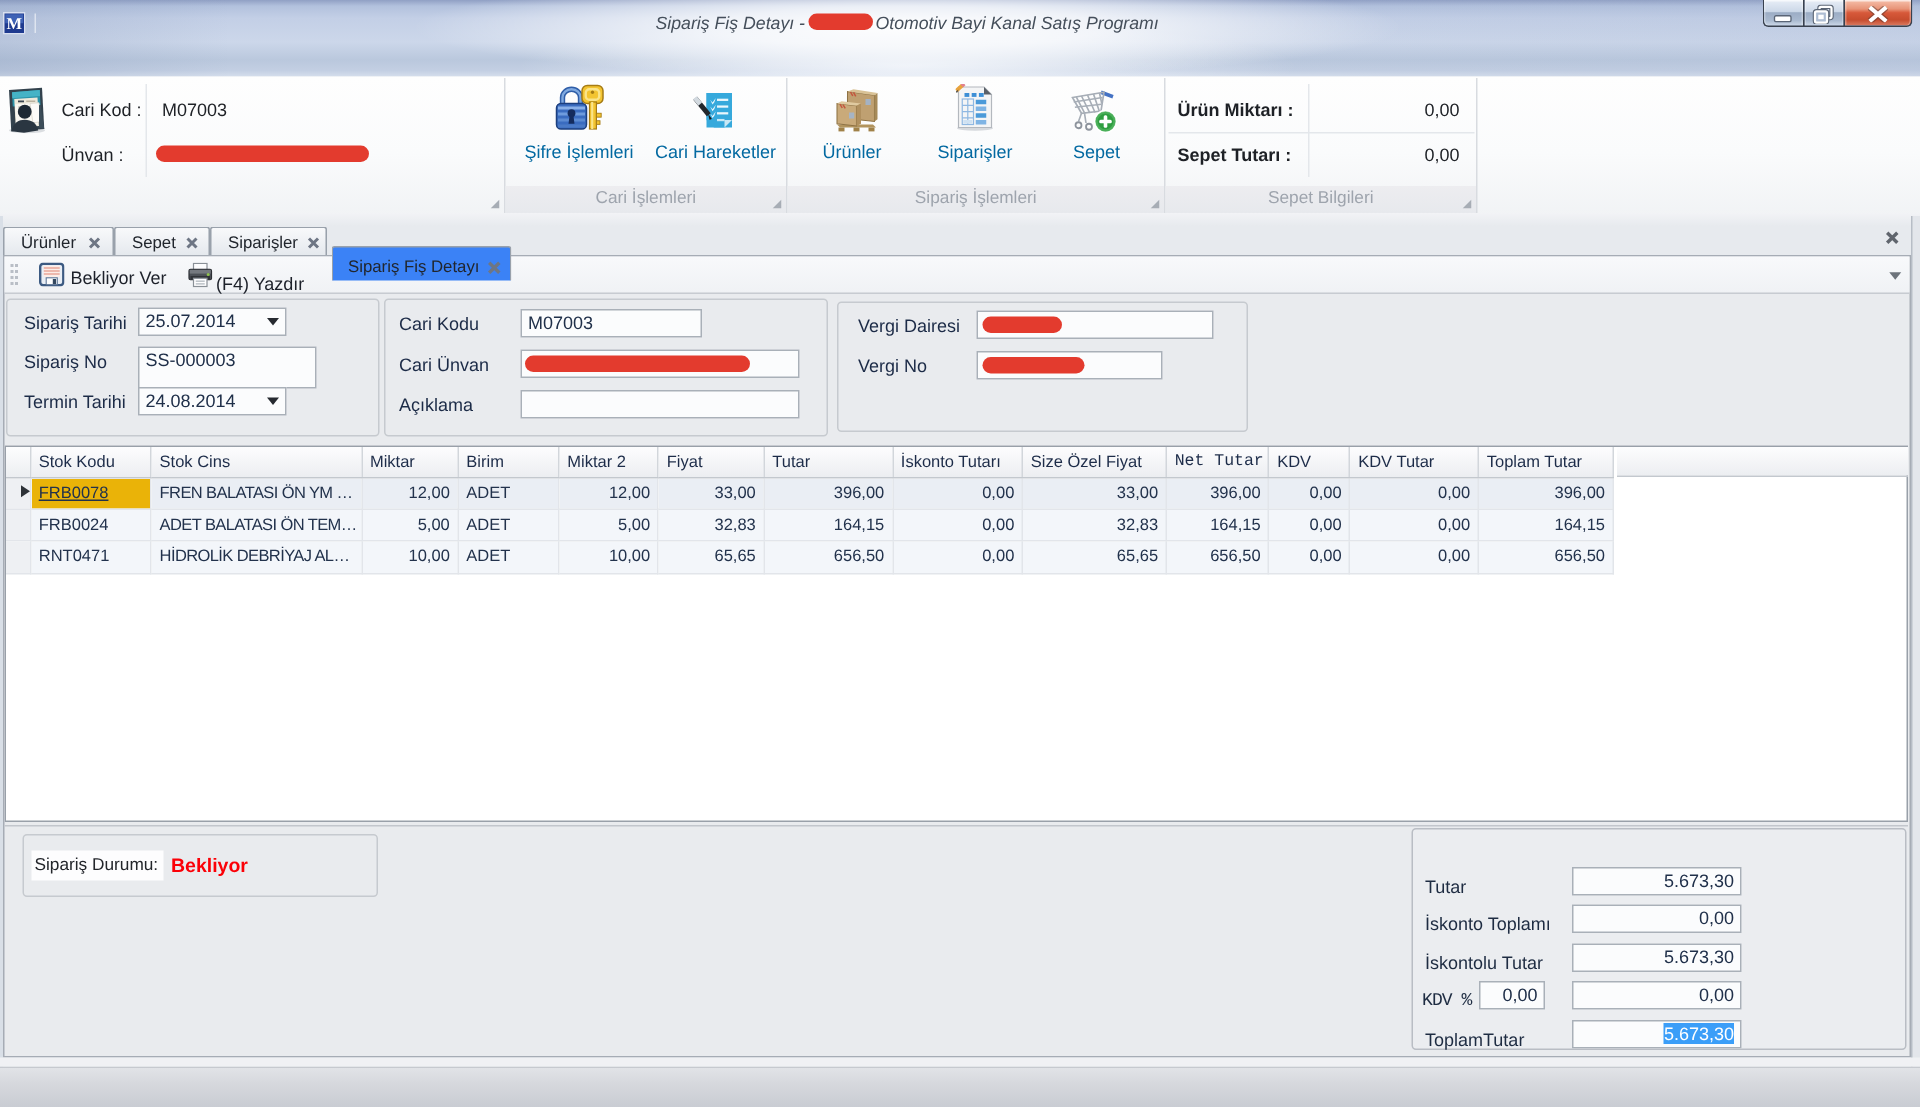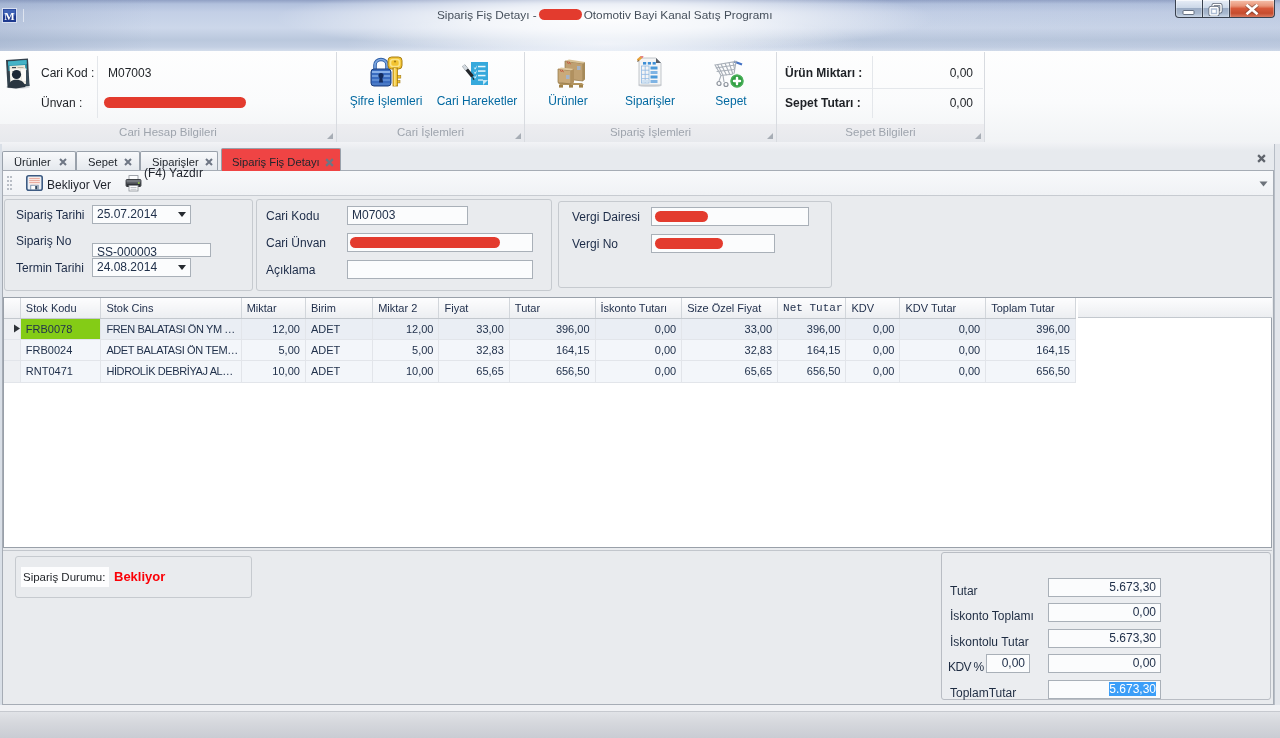--- a/index.html
+++ b/index.html
@@ -9,21 +9,21 @@
 #win { position:relative; width:1280px; height:738px; background:#e9ebee; }
 
 
 #titlebar { left:0; top:0; width:1280px; height:51px;
   background:
     radial-gradient(ellipse 330px 34px at 605px 18px, rgba(255,255,255,.98) 0%, rgba(255,255,255,.75) 40%, rgba(255,255,255,0) 100%),
     radial-gradient(ellipse 260px 30px at 605px 44px, rgba(245,248,253,.8) 0%, rgba(245,248,253,0) 100%),
     linear-gradient(90deg, rgba(125,145,180,.25) 0%, rgba(125,145,180,0) 12%, rgba(255,255,255,0) 55%, rgba(160,175,205,.15) 100%),
     linear-gradient(180deg, #90a0c4 0px, #b2c1dd 4px, #c3cfe6 12px, #ccd7ea 28px, #bac8dd 40px, #c3cfe3 47px, #d5deec 51px);
 }
-#apptitle { left:437px; top:8px; color:#454f5b; font-size:11.8px; white-space:nowrap; }
+#apptitle { left:437px; top:8px; color:#454f5b; font-size:11.8px; white-space:nowrap;font-style:italic; }
 #titleblob { display:inline-block; width:43px; height:11px; background:#e33b2e; border-radius:5.5px; margin:0 2px; vertical-align:-1px; }
 
 
 .capbtn { top:0; height:18px; border:1px solid #39414e; border-top:none; box-shadow:inset 0 1px 0 rgba(255,255,255,.65), inset 1px 0 0 rgba(255,255,255,.3), inset -1px 0 0 rgba(255,255,255,.3); }
 #btnmin { left:1175px; width:28px; border-radius:0 0 0 4px;
   background:linear-gradient(180deg,#e8eef7 0%,#ccd8e8 45%,#9cadc5 50%,#a9b9cf 80%,#cbd7e7 100%); }
 #btnmax { left:1202px; width:28px;
   background:linear-gradient(180deg,#e8eef7 0%,#ccd8e8 45%,#9cadc5 50%,#a9b9cf 80%,#cbd7e7 100%); }
 #btnclose { left:1229px; width:46px; border-radius:0 0 4px 0;
   background:linear-gradient(180deg,#f6c0ab 0%,#e89478 35%,#d7593a 50%,#c64c2e 78%,#da7a60 100%); }
@@ -36,21 +36,21 @@
   color:#9ea4ad; text-align:center; line-height:17px; font-size:11.5px; }
 .rlabel { color:#1e2126; font-size:12px; white-space:nowrap; }
 .rbtnlabel { color:#0369a1; font-size:12px; text-align:center; white-space:nowrap; }
 .corner { width:6px; height:6px; }
 
 
 #tabstrip { left:0; top:142px; width:1280px; height:29px;
   background:linear-gradient(180deg,#f2f3f6 0%, #e7eaee 30%, #e7eaee 100%); }
 .tab { top:151px; height:20px; border:1px solid #99a1ab; border-bottom:none; border-radius:2px 2px 0 0;
   background:linear-gradient(180deg,#f8f9fb,#e4e8ed); color:#21262d; }
-.tab.active { background:#ef4444; top:148px; height:23px; z-index:3; }
+.tab.active { background:#3b82f6; top:164px; height:23px; z-index:3; }
 .tabtxt { position:absolute; top:4px; font-size:11.2px; white-space:nowrap; }
 
 
 #panel { left:2px; top:170px; width:1272px; height:535px; border:1px solid #a6acb5; background:#e9ebee; }
 .tbtext { position:absolute; top:5px; color:#1d212a; font-size:12px; white-space:nowrap; }
 
 
 .gbox { border:1px solid #c6cacf; border-radius:3px; }
 .flabel { color:#1c2b47; font-size:12px; white-space:nowrap; }
 .field { background:#fbfcfd; border:1px solid #a9b0b8; color:#20304a; font-size:12px; line-height:17px; padding-left:4px; white-space:nowrap; }
@@ -61,21 +61,21 @@
 #gtable { border-collapse:collapse; table-layout:fixed; width:1072px; }
 #gtable td { font-size:11px; color:#22324c; overflow:hidden; white-space:nowrap; }
 #gtable tr.hdr td { height:20px; font-size:11px; background:linear-gradient(180deg,#fdfdfe,#eceef1);
   border-right:1px solid #d2d6db; border-bottom:1px solid #c3c8ce; padding-left:5px; color:#1d2c49; }
 #gtable tr.r td { height:21.4px; border-right:1px solid #e2e5ea; border-bottom:1px solid #e2e5ea; padding-left:5px; }
 #gtable td.cins { letter-spacing:-0.4px; padding-left:4px; }
 #gtable td.num { text-align:right; padding-right:5px; padding-left:0; }
 #gtable td.ind { background:#eef0f3; border-right:1px solid #c9cdd2; border-bottom:1px solid #d8dbe0; padding:0; }
 tr.alt td { background:#f3f6fa; }
 tr.foc td { background:#eaeef4; }
-tr.foc td.fc { background:#84cc16; }
+tr.foc td.fc { background:#eab308;text-decoration:underline; }
 
 
 #fistoplami { left:941px; top:552px; width:330px; height:148px; border:1px solid #b9bdc4; border-radius:3px; background:#ebedf0; }
 #fistoplami .hd { position:absolute; left:0; top:0; width:328px; height:19px;
   background:linear-gradient(180deg,#f5f6f8,#e9ebee); border-bottom:1px solid #dcdfe3; border-radius:3px 3px 0 0;
   color:#272b31; padding-left:12px; line-height:19px; }
 .ft-label { position:absolute; left:8px; color:#1e2c42; font-size:12px; white-space:nowrap; }
 .ft-field { position:absolute; left:106px; width:113px; height:19px; background:#fbfcfd; border:1px solid #a9b0b8;
   color:#20304a; font-size:12px; line-height:17px; text-align:right; padding-right:4px; }
 
@@ -117,21 +117,20 @@
     <path d="M1.5 0.8 L12.5 10.2 M12.5 0.8 L1.5 10.2" stroke="#fff" stroke-width="2.7" fill="none"></path>
   </svg>
 
   <div id="ribbon" class="abs"></div>
 
   <div class="abs rgsep" style="left:336px; top:52px;"></div>
   <div class="abs rgsep" style="left:524px; top:52px;"></div>
   <div class="abs rgsep" style="left:776px; top:52px;"></div>
   <div class="abs rgsep" style="left:984px; top:52px;"></div>
 
-  <div class="abs rfooter" style="left:0; top:124px; width:336px;">Cari Hesap Bilgileri</div>
   <div class="abs rfooter" style="left:337px; top:124px; width:187px;">Cari İşlemleri</div>
   <div class="abs rfooter" style="left:525px; top:124px; width:251px;">Sipariş İşlemleri</div>
   <div class="abs rfooter" style="left:777px; top:124px; width:207px;">Sepet Bilgileri</div>
   <svg class="abs corner" style="left:327px;top:133px" viewBox="0 0 6 6">
       <path d="M6 0 L6 6 L0 6 Z" fill="#a7adb5"></path>
     </svg>
   <svg class="abs corner" style="left:515px;top:133px" viewBox="0 0 6 6">
       <path d="M6 0 L6 6 L0 6 Z" fill="#a7adb5"></path>
     </svg>
   <svg class="abs corner" style="left:767px;top:133px" viewBox="0 0 6 6">
@@ -316,34 +315,34 @@
   <svg class="abs" style="left:125px;top:175px" width="17" height="17" viewBox="0 0 17 17">
     <rect x="4" y="0.6" width="9" height="4.5" fill="#fdfdfe" stroke="#8a9097" stroke-width=".8"></rect>
     <rect x="1" y="4.5" width="15" height="7" rx="1" fill="#4d5157" stroke="#2c2f34" stroke-width=".8"></rect>
     <rect x="1.5" y="5" width="14" height="2.4" fill="#75797f"></rect>
     <rect x="2" y="9" width="13" height="2.6" fill="#303338"></rect>
     <circle cx="13.8" cy="8" r="1" fill="#8fc24d"></circle>
     <rect x="4" y="10.5" width="9" height="5.5" fill="#fdfdfe" stroke="#8a9097" stroke-width=".8"></rect>
     <rect x="5.5" y="12" width="6" height=".9" fill="#b6bcc2"></rect>
     <rect x="5.5" y="13.8" width="6" height=".9" fill="#b6bcc2"></rect>
   </svg>
-  <div class="tbtext abs" style="left:144px;top:166px;">(F4) Yazdır</div>
+  <div class="tbtext abs" style="left:144px;top:182px;">(F4) Yazdır</div>
   <svg class="abs" style="left:1259px;top:181px" width="9" height="6" viewBox="0 0 9 6">
       <path d="M0.5 0.5 L8.5 0.5 L4.5 5.5 Z" fill="#6d737b"></path>
     </svg>
 
   <div class="abs gbox" style="left:4px;top:199px;width:249px;height:92px;"></div>
   <div class="abs gbox" style="left:256px;top:199px;width:296px;height:92px;"></div>
   <div class="abs gbox" style="left:558px;top:201px;width:274px;height:87px;"></div>
 
   <div class="abs flabel" style="left:16px;top:208px;">Sipariş Tarihi</div>
   <div class="abs field" style="left:92px;top:205px;width:99px;height:19px;">25.07.2014</div>
   <div class="combo-arrow" style="left:178px;top:212px;"></div>
   <div class="abs flabel" style="left:16px;top:234px;">Sipariş No</div>
-  <div class="abs field" style="left:92px;top:243px;width:119px;height:14px;">SS-000003</div>
+  <div class="abs field" style="left:92px;top:231px;width:119px;height:28px;">SS-000003</div>
   <div class="abs flabel" style="left:16px;top:261px;">Termin Tarihi</div>
   <div class="abs field" style="left:92px;top:258px;width:99px;height:19px;">24.08.2014</div>
   <div class="combo-arrow" style="left:178px;top:265px;"></div>
 
   <div class="abs flabel" style="left:266px;top:209px;">Cari Kodu</div>
   <div class="abs field" style="left:347px;top:206px;width:121px;height:19px;">M07003</div>
   <div class="abs flabel" style="left:266px;top:236px;">Cari Ünvan</div>
   <div class="abs field" style="left:347px;top:233px;width:186px;height:19px;"></div>
   <div class="abs blob" style="left:350px;top:237px;width:150px;"></div>
   <div class="abs flabel" style="left:266px;top:263px;">Açıklama</div>
@@ -436,21 +435,21 @@
   <div class="abs flabel" style="left:23px;top:571px;color:#23262b;font-size:11.5px;">Sipariş Durumu:</div>
   <div class="abs" style="left:114px;top:569px;font-weight:bold;color:#fb0007;font-size:13px;">Bekliyor</div>
 
   <div id="fistoplami" class="abs">
     <div class="ft-label" style="top:31px;">Tutar</div>
     <div class="ft-field" style="top:25px;">5.673,30</div>
     <div class="ft-label" style="top:56px;">İskonto Toplamı</div>
     <div class="ft-field" style="top:50px;">0,00</div>
     <div class="ft-label" style="top:82px;">İskontolu Tutar</div>
     <div class="ft-field" style="top:76px;">5.673,30</div>
-    <div class="ft-label" style="top:107px;left:6px;letter-spacing:-0.6px;">KDV %</div>
+    <div class="ft-label" style="top:107px;left:6px;letter-spacing:-0.6px;font-family:Liberation Mono, monospace;">KDV %</div>
     <div class="ft-field" style="top:101px;left:44px;width:44px;">0,00</div>
     <div class="ft-field" style="top:101px;">0,00</div>
     <div class="ft-label" style="top:133px;">ToplamTutar</div>
     <div class="ft-field" style="top:127px;"><span style="background:#3b9ef8;color:#fff;">5.673,30</span></div>
   </div>
 
   <div class="abs" style="left:0;top:144px;width:2px;height:567px;background:#d9dfe7;"></div>
   <div class="abs" style="left:1274px;top:144px;width:6px;height:567px;background:#e3e6eb;border-left:1px solid #b7bdc6;"></div>
 
   <div id="statusstrip" class="abs"></div>

